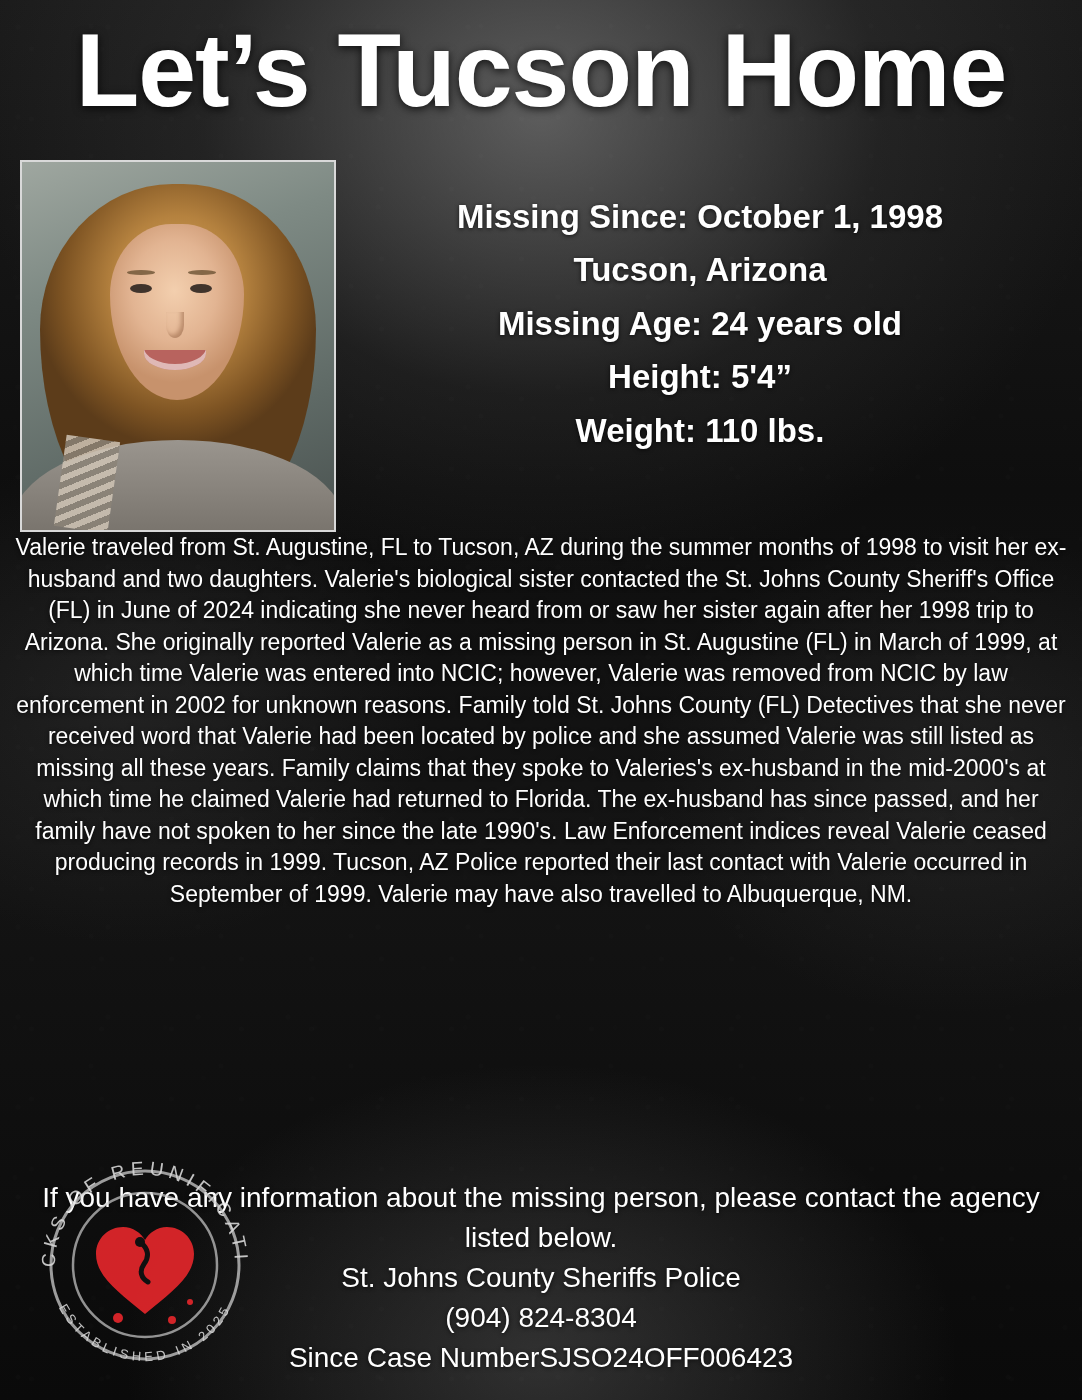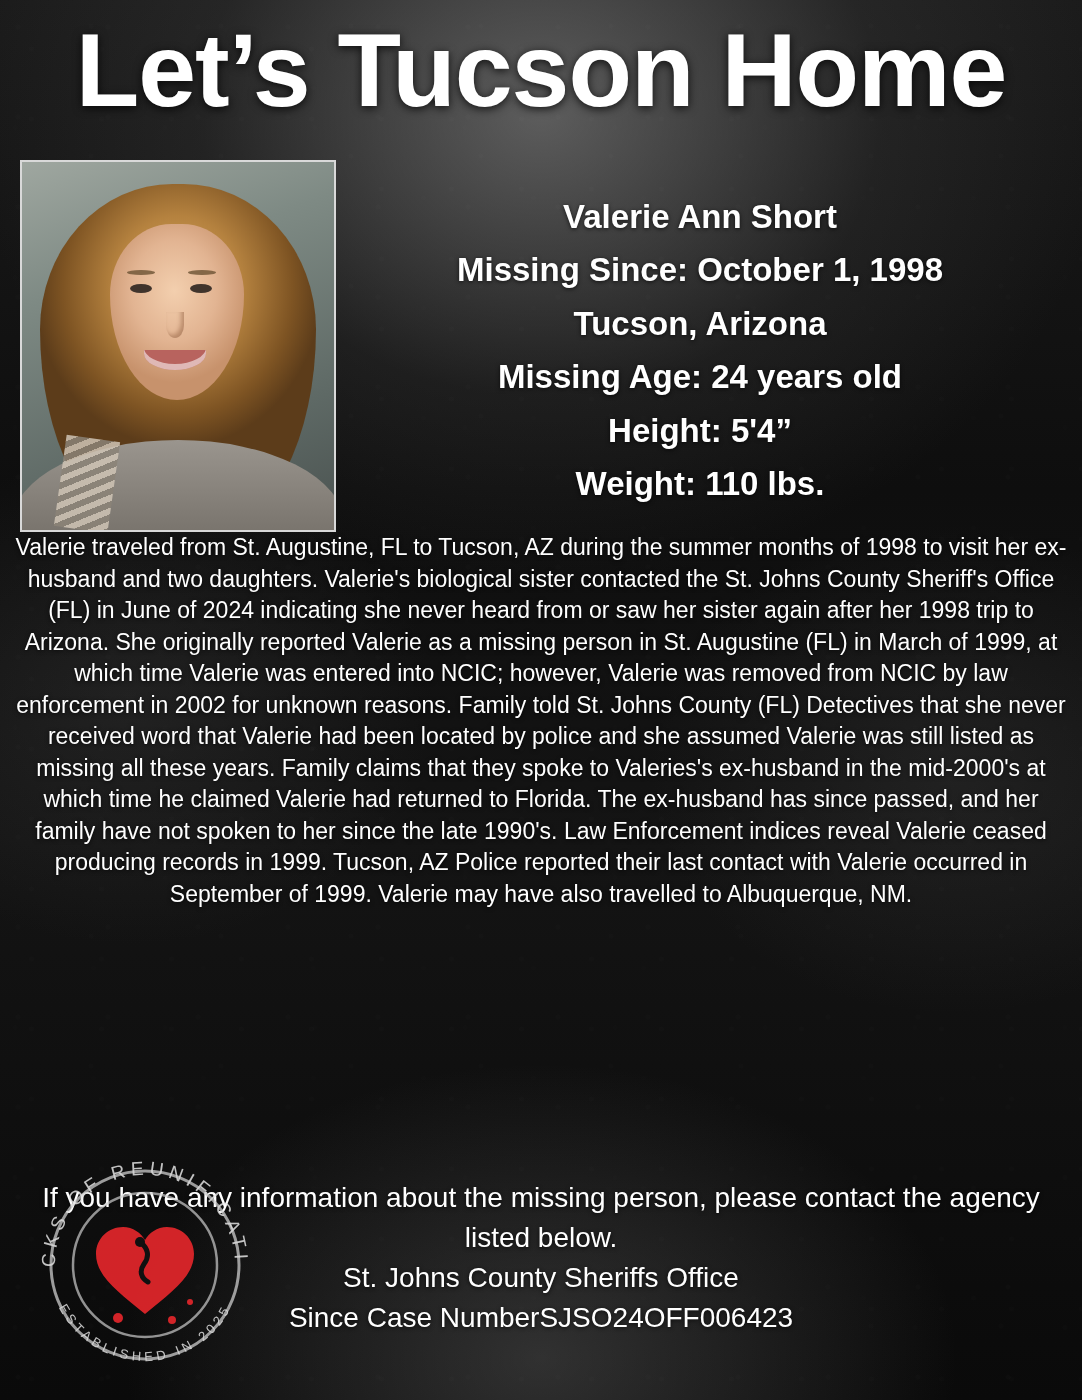--- a/index.html
+++ b/index.html
@@ -185,33 +185,33 @@
     <div class="face"></div>
     <div class="brow l"></div>
     <div class="brow r"></div>
     <div class="eye l"></div>
     <div class="eye r"></div>
     <div class="nose"></div>
     <div class="mouth"></div>
   </div>
 
   <div class="details">
-    <div class="name">Valerie Ann Short</div>
     <div>Missing Since: October 1, 1998</div>
     <div>Tucson, Arizona</div>
     <div>Missing Age: 24 years old</div>
     <div>Height: 5'4”</div>
     <div>Weight: 110 lbs.</div>
   </div>
 
   <div class="narrative">Valerie traveled from St. Augustine, FL to Tucson, AZ during the summer months of 1998 to visit her ex-husband and two daughters. Valerie's biological sister contacted the St. Johns County Sheriff's Office (FL) in June of 2024 indicating she never heard from or saw her sister again after her 1998 trip to Arizona. She originally reported Valerie as a missing person in St. Augustine (FL) in March of 1999, at which time Valerie was entered into NCIC; however, Valerie was removed from NCIC by law enforcement in 2002 for unknown reasons. Family told St. Johns County (FL) Detectives that she never received word that Valerie had been located by police and she assumed Valerie was still listed as missing all these years. Family claims that they spoke to Valeries's ex-husband in the mid-2000's at which time he claimed Valerie had returned to Florida. The ex-husband has since passed, and her family have not spoken to her since the late 1990's. Law Enforcement indices reveal Valerie ceased producing records in 1999. Tucson, AZ Police reported their last contact with Valerie occurred in September of 1999. Valerie may have also travelled to Albuquerque, NM.</div>
 
   <div class="contact">
     <div>If you have any information about the missing person, please contact the agency listed below.</div>
-    <div>St. Johns County Sheriffs Office</div>
+    <div>St. Johns County Sheriffs Police</div>
+    <div>(904) 824-8304</div>
     <div>Since Case NumberSJSO24OFF006423</div>
   </div>
 
   <div class="seal">
     <svg width="246" height="246" viewBox="0 0 246 246">
       <defs>
         <path id="topArc" d="M 33,123 A 90,90 0 0 1 213,123"></path>
         <path id="botArc" d="M 27,123 A 96,96 0 0 0 219,123"></path>
       </defs>
       <circle cx="123" cy="123" r="94" fill="none" stroke="#cfcfcf" stroke-width="3" opacity="0.8"></circle>

